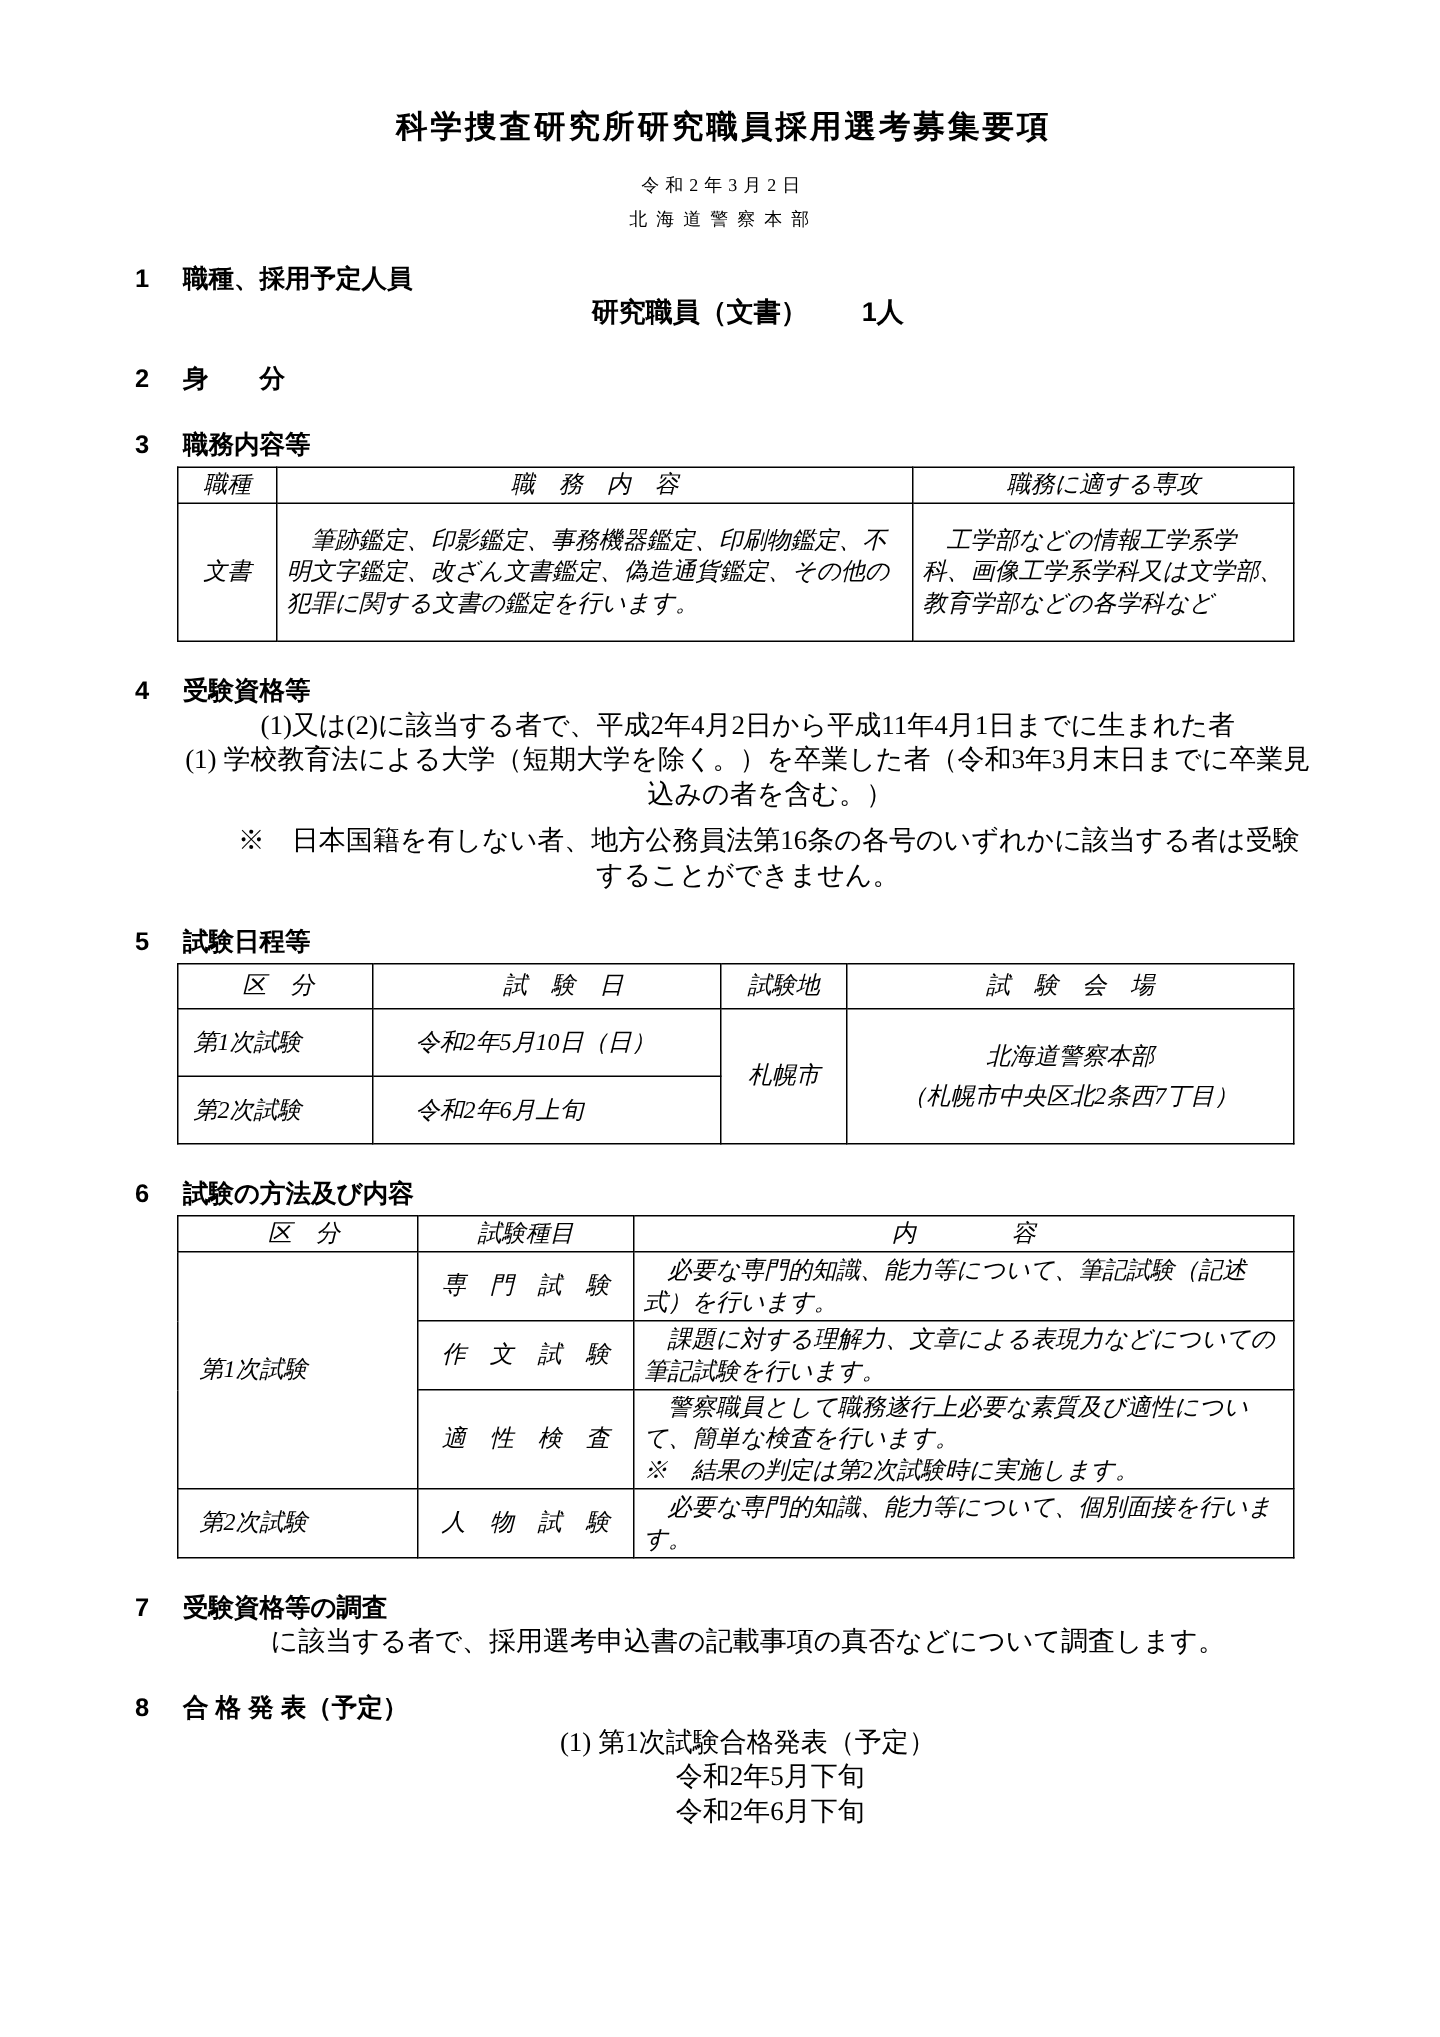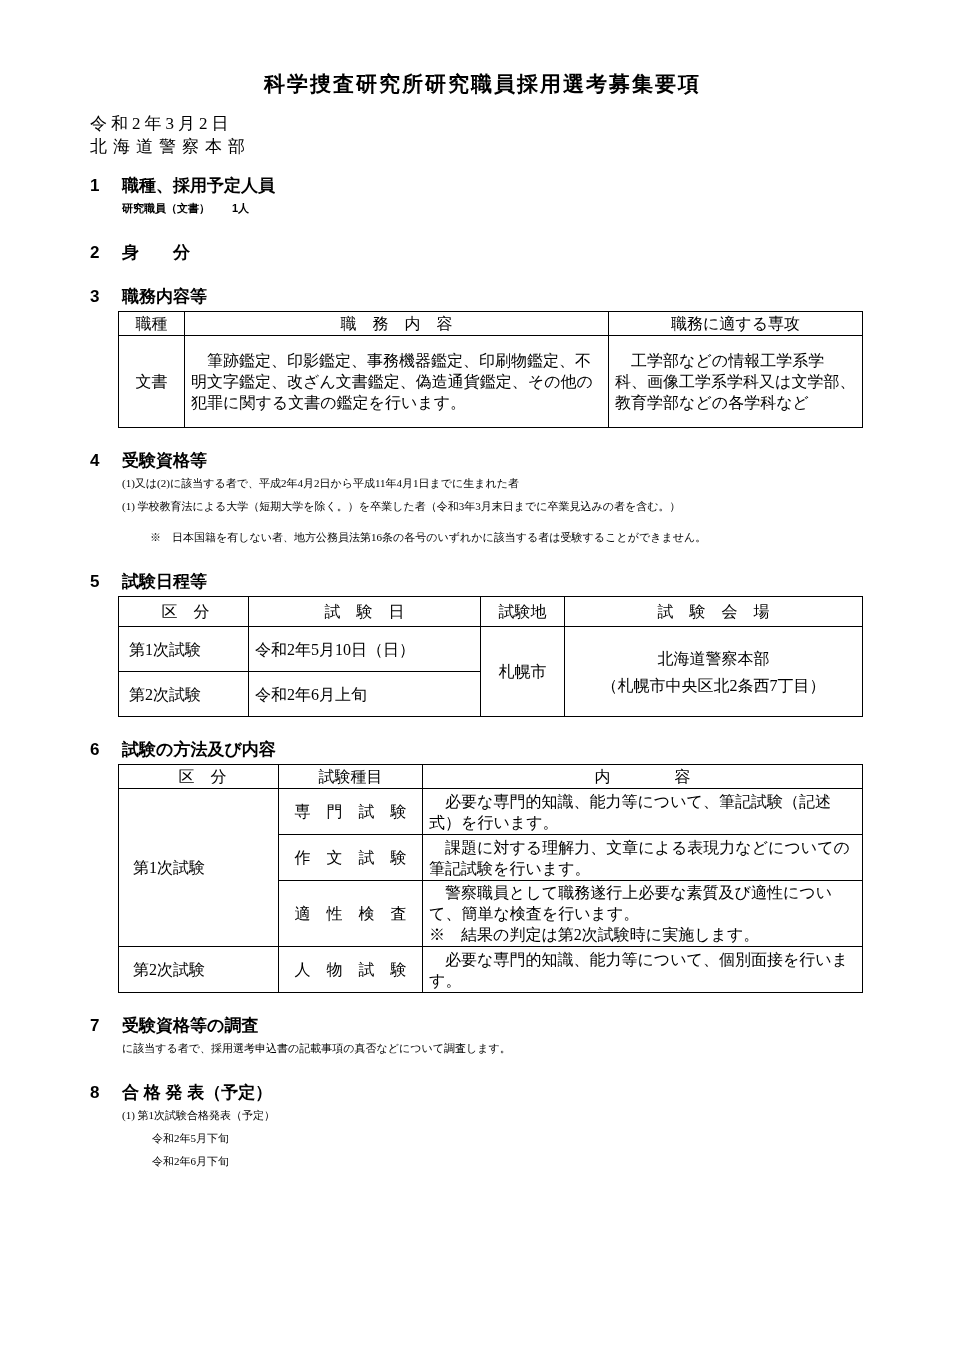--- a/index.html
+++ b/index.html
@@ -1,46 +1,46 @@
 <!DOCTYPE html>
 <html><head>
 <meta charset="utf-8">
 <style>
   html,body{margin:0;padding:0;background:#fff;color:#000;}
   body{width:960px;height:1358px;overflow:hidden;
        font-family:"Liberation Serif","DejaVu Serif",serif;font-size:17px;}
   .page{box-sizing:border-box;width:960px;height:1358px;padding:70px 85px 0 90px;}
   .gothic{font-family:"Liberation Sans","DejaVu Sans",sans-serif;}
   .title{text-align:center;font-weight:bold;font-size:21px;letter-spacing:2px;margin:0 0 14px 0;}
-  .right-block{text-align:left;font-size:17px;line-height:23px;margin-bottom:16px;}
+  .right-block{text-align:center;font-size:12px;line-height:23px;margin-bottom:16px;}
   .issue-date{letter-spacing:4px;}
   .issuer{letter-spacing:6px;}
   .period{font-weight:bold;font-size:18px;margin-bottom:20px;letter-spacing:0.5px;}
   section{margin-bottom:21px;}
   .sec-head{font-weight:bold;font-size:17px;display:flex;line-height:23px;}
   .sec-num{width:32px;flex:0 0 32px;}
-  .sec-body{margin-left:32px;font-size:11px;line-height:23px;}
+  .sec-body{margin-left:32px;font-size:18px;line-height:23px;text-align:center;}
   .bold-line{font-weight:bold;}
   
-  table{border-collapse:collapse;table-layout:fixed;margin:3px 0 0 28px;}
+  table{border-collapse:collapse;table-layout:fixed;margin:3px 0 0 28px;font-style:italic;}
   th,td{border:1.5px solid #000;font-size:16px;font-weight:normal;
         padding:1px 6px;vertical-align:middle;line-height:21px;box-sizing:border-box;}
   th{text-align:center;}
   .t3{width:744px;}
   .t3 .c-type{width:66px;text-align:center;}
   .t3 .c-duty{width:424px;}
   .t3 .c-major{width:254px;}
   .t3 td{height:92px;}
   .t3 th{height:24px;}
   .cell-indent{text-indent:1em;text-align:left;}
   .t5{width:744px;}
   .t5 th{height:27px;}
   .t5 td{height:45px;}
   .t5 .c-div{width:130px;padding-left:10px;}
-  .t5 .c-date{width:232px;padding-left:6px;}
+  .t5 .c-date{width:232px;padding-left:28px;}
   .t5 .c-loc{width:84px;text-align:center;}
   .t5 .c-venue{width:298px;text-align:center;line-height:27px;}
   .t6{width:744px;}
   .t6 th{height:24px;}
   .t6 .c-div{width:160px;padding-left:14px;}
   .t6 .c-sub{width:144px;text-align:center;}
   .t6 .c-cont{width:440px;}
   .r2{height:46px;}
   .r3{height:64px;}
   

